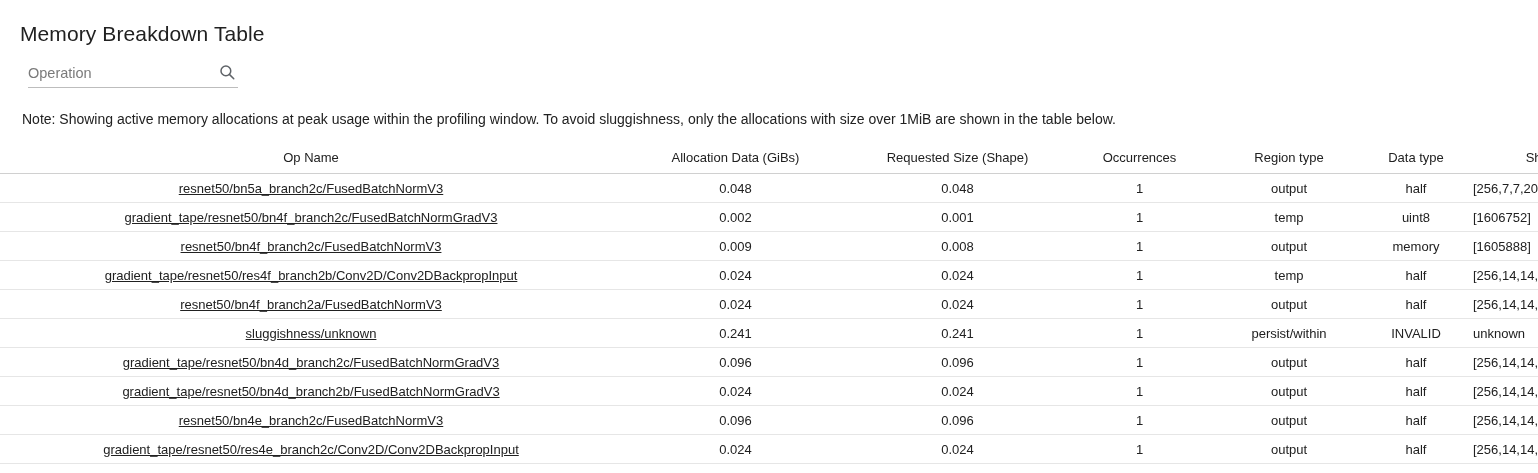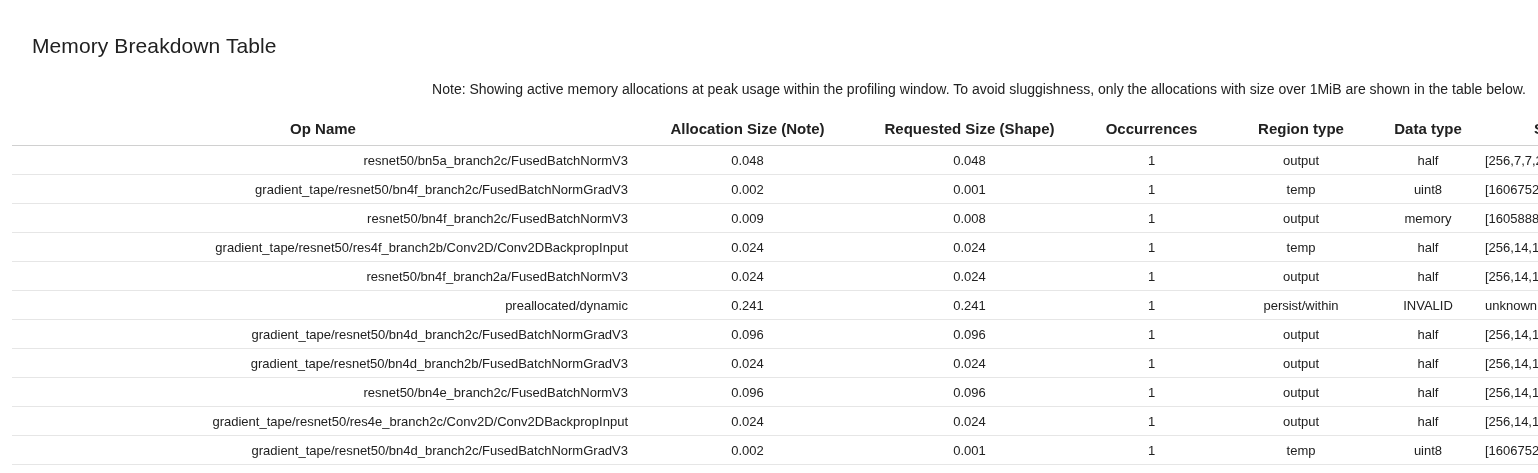--- a/index.html
+++ b/index.html
@@ -12,21 +12,21 @@
     height: 473px;
     font-family: "Liberation Sans", sans-serif;
     color: #212121;
     overflow: hidden;
   }
   .page {
     position: relative;
     width: 1538px;
     height: 473px;
     box-sizing: border-box;
-    padding: 12px;
+    padding: 0;
   }
   .title {
     font-size: 21px;
     font-weight: 400;
     color: #212121;
     margin: 0;
     padding: 22px 0 0 20px;
     letter-spacing: 0.1px;
   }
   .search-row {
@@ -59,35 +59,34 @@
     top: -1px;
     width: 18px;
     height: 18px;
     cursor: pointer;
   }
   .note {
     font-size: 14px;
     color: #212121;
     padding: 22px 0 0 22px;
     line-height: 1.3;
-    text-align: right;
   }
   .table-wrap {
     margin-top: 18px;
     width: 100%;
   }
   table.mem-table {
     width: 100%;
     border-collapse: collapse;
     font-size: 13px;
     table-layout: fixed;
   }
   table.mem-table thead th {
-    font-weight: bold;
-    font-size: 15px;
+    font-weight: normal;
+    font-size: 13px;
     color: #212121;
     padding: 4px 6px 8px 6px;
     border-bottom: 1px solid #d0d0d0;
     text-align: center;
     white-space: nowrap;
   }
   table.mem-table tbody td {
     padding: 4px 6px;
     border-bottom: 1px solid #e6e6e6;
     color: #212121;
@@ -103,44 +102,55 @@
   .col-occ    { width: 135px; text-align: center; }
   .col-region { width: 140px; text-align: left; }
   .col-dtype  { width: 90px;  text-align: left; }
   .col-shape  { width: 143px; text-align: left; }
 
   thead th.col-op     { text-align: center; }
   thead th.col-region { text-align: center; }
   thead th.col-dtype  { text-align: center; }
   thead th.col-shape  { text-align: center; }
 
-  tbody td.col-op     { text-align: right; padding-left: 6px; }
+  tbody td.col-op     { text-align: center; padding-left: 6px; text-decoration: underline; }
   tbody td.col-alloc  { text-align: center; padding-right: 26px; }
   tbody td.col-req    { text-align: center; padding-right: 22px; }
   tbody td.col-occ    { text-align: center; padding-right: 6px; }
   tbody td.col-region { text-align: center; padding-left: 6px; }
   tbody td.col-dtype  { text-align: center; padding-left: 6px; }
   tbody td.col-shape  { text-align: left; padding-left: 4px; }
 </style>
 </head>
 <body>
 
 <div class="page">
 
   <h1 class="title">Memory Breakdown Table</h1>
 
+  <div class="search-row">
+    <div class="search-box">
+      <input class="search-input" type="text" placeholder="Operation" style="">
+      <span class="search-icon">
+        <svg width="18" height="18" viewBox="0 0 24 24" fill="none" stroke="#5f6368" stroke-width="2">
+          <circle cx="10.5" cy="10.5" r="6.5"></circle>
+          <line x1="15.5" y1="15.5" x2="21" y2="21" stroke-linecap="round"></line>
+        </svg>
+      </span>
+    </div>
+  </div>
 
   <div class="note">Note: Showing active memory allocations at peak usage within the profiling window. To avoid sluggishness, only the allocations with size over 1MiB are shown in the table below.</div>
 
   <div class="table-wrap">
     <table class="mem-table">
       <thead>
         <tr>
           <th class="col-op">Op Name</th>
-          <th class="col-alloc">Allocation Size (Note)</th>
+          <th class="col-alloc">Allocation Data (GiBs)</th>
           <th class="col-req">Requested Size (Shape)</th>
           <th class="col-occ">Occurrences</th>
           <th class="col-region">Region type</th>
           <th class="col-dtype">Data type</th>
           <th class="col-shape">Shape</th>
         </tr>
       </thead>
       <tbody id="table-body">
           <tr>
             <td class="col-op">resnet50/bn5a_branch2c/FusedBatchNormV3</td>
@@ -181,21 +191,21 @@
           <tr>
             <td class="col-op">resnet50/bn4f_branch2a/FusedBatchNormV3</td>
             <td class="col-alloc">0.024</td>
             <td class="col-req">0.024</td>
             <td class="col-occ">1</td>
             <td class="col-region">output</td>
             <td class="col-dtype">half</td>
             <td class="col-shape">[256,14,14,256]</td>
           </tr>
           <tr>
-            <td class="col-op">preallocated/dynamic</td>
+            <td class="col-op">sluggishness/unknown</td>
             <td class="col-alloc">0.241</td>
             <td class="col-req">0.241</td>
             <td class="col-occ">1</td>
             <td class="col-region">persist/within</td>
             <td class="col-dtype">INVALID</td>
             <td class="col-shape">unknown</td>
           </tr>
           <tr>
             <td class="col-op">gradient_tape/resnet50/bn4d_branch2c/FusedBatchNormGradV3</td>
             <td class="col-alloc">0.096</td>

